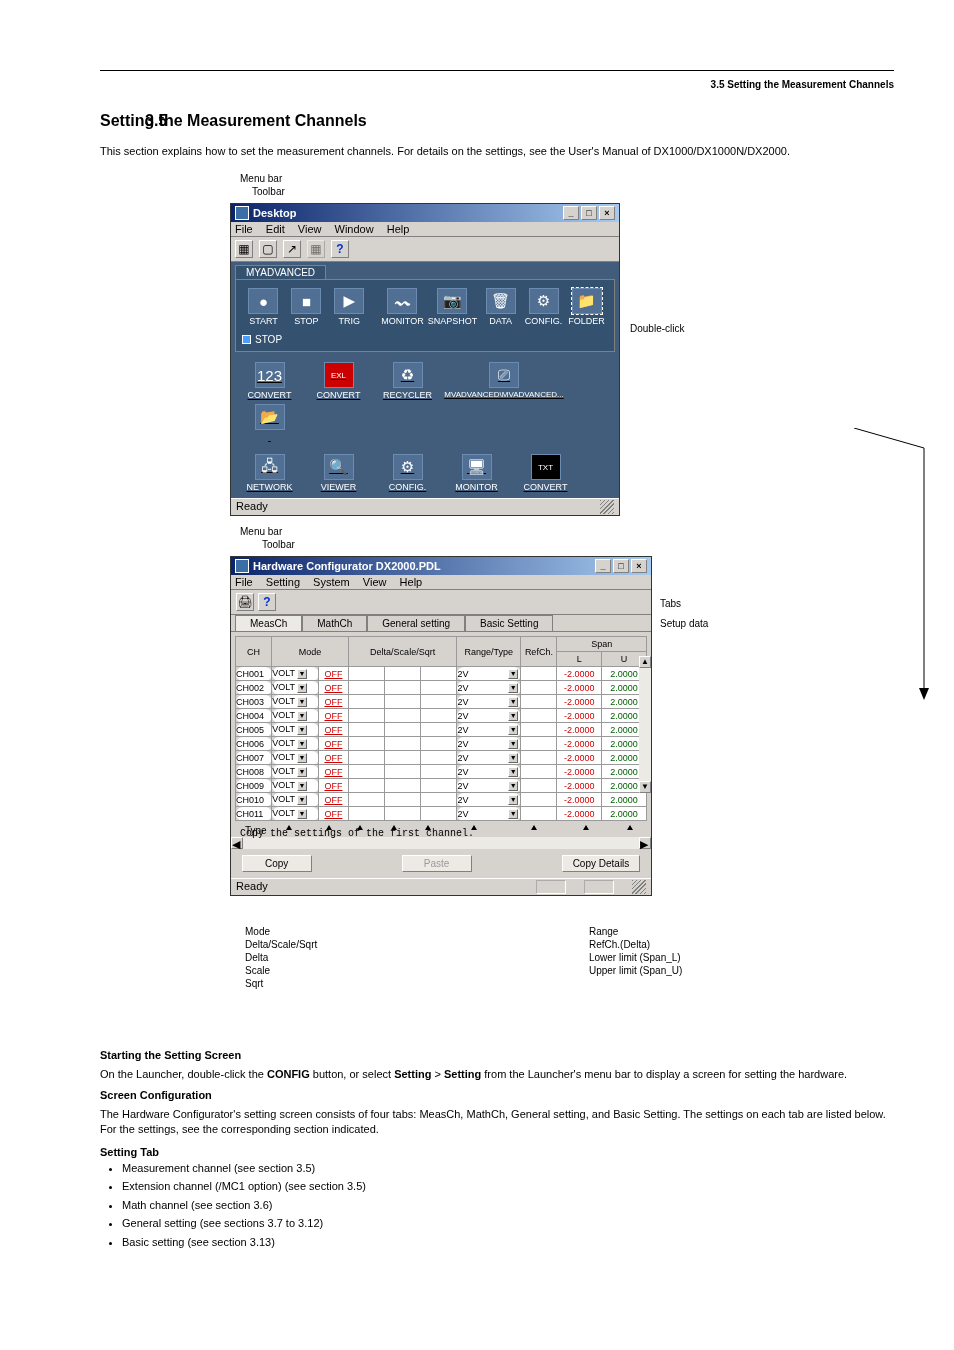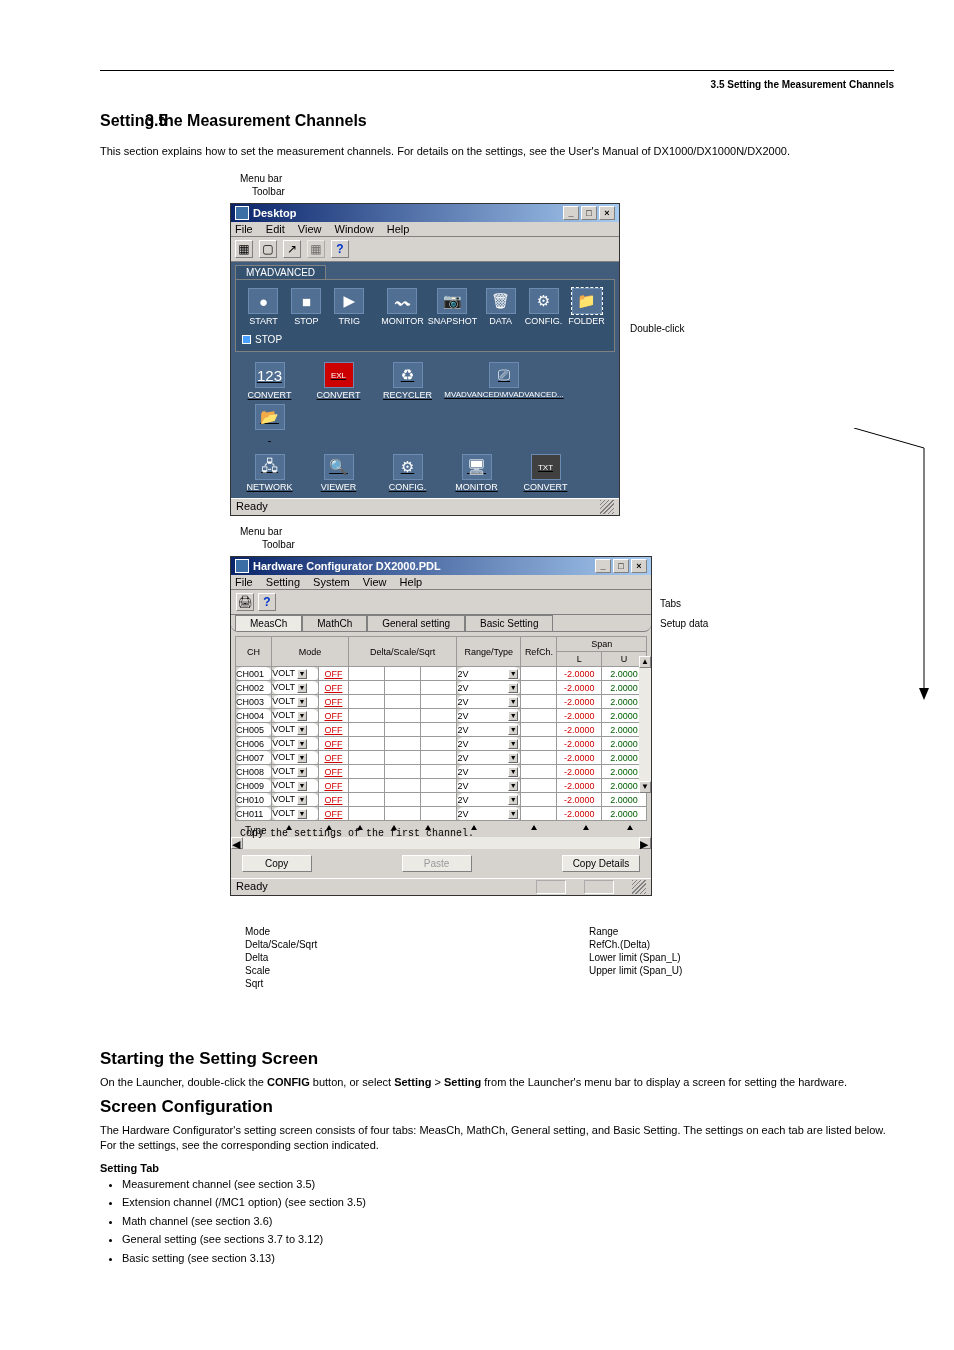--- a/index.html
+++ b/index.html
@@ -40,21 +40,21 @@
   .statusbar { background:#d6d3ce; border-top:1px solid #fff; padding:1px 5px; font-size:11px; display:flex;gap:16px;}
   .statusbar .grow { flex:1; }
   .grip { width:14px; height:14px; background:repeating-linear-gradient(135deg,#808080 0 1px,transparent 1px 3px); align-self:flex-end;}
 
   
   .connector { position:absolute; right:-60px; top:225px; width:100px; height:280px; pointer-events:none; }
 
   
   .hwarea { background:#d6d3ce; }
   .hw-toolbar { padding:3px 5px; border-bottom:1px solid #808080; display:flex; gap:4px;}
-  .tabs2 { background:#d6d3ce; padding:0 4px; display:flex; border-bottom:1px solid #808080;border-radius:7px;}
+  .tabs2 { background:#d6d3ce; padding:0 4px; display:flex; border-bottom:1px solid #808080;}
   .tab2 { font-size:10px; padding:2px 14px; border:1px solid #808080; border-bottom:none; background:#d6d3ce; margin-right:0;}
   .tab2.active { background:#eceae5; }
   .gridwrap { position:relative; padding:4px 4px 4px 4px; }
   table.grid { border-collapse:collapse; width:100%; font-size:9px; table-layout:fixed;}
   table.grid th { background:#d6d3ce; border:1px solid #9a9a9a; padding:2px 1px; font-weight:normal; color:#000; }
   table.grid td { border:1px solid #9a9a9a; padding:1px 2px; background:#fff; text-align:center; }
   table.grid td.left { text-align:left; padding-left:0;border-radius:7px;}
   .cell-off { color:#d00000; background:#e3ece3;text-decoration:underline;}
   .cell-btn { color:#fff; background:#2b55a0; }
   .cell-low { color:#d00000; text-align:right; padding-right:3px;}
@@ -64,21 +64,21 @@
   .scrollend .sbtn { width:12px; height:12px; border:1px solid #808080; border-top-color:#fff; border-left-color:#fff; background:#d6d3ce;}
   .btnrow { display:flex; padding:6px; gap:90px; justify-content:center;}
   .pushbtn { min-width:70px; text-align:center; font-size:10px; padding:2px 10px; border:1px solid #808080; border-top-color:#fff; border-left-color:#fff; background:#eceae5;}
   .pushbtn.dis { color:#9a9a9a; }
   .vside { position:absolute; right:0; top:24px; bottom:32px; width:12px; background:#d6d3ce; display:flex; flex-direction:column;}
   .vside .sbtn { width:12px; height:12px; border:1px solid #808080; border-top-color:#fff; border-left-color:#fff; background:#d6d3ce; font-size:8px; text-align:center;}
   .vside .track { flex:1; background:#eceae5;}
 
   
   .explain { margin-top: 60px; }
-  .explain h3 { font-size:17px; font-weight:bold; margin:6px 0; }
+  .explain h3 { font-size:11px; font-weight:bold; margin:6px 0; }
   .explain h4 { font-size:11px; font-weight:bold; margin:8px 0 2px 0;}
   .explain p { font-size:11px; line-height:1.4; margin:4px 0;}
   .explain ul { list-style: disc; margin-left: 22px; font-size:11px; line-height:1.5;}
   .explain li { margin:2px 0;}
   b.menu { font-weight:bold;}
 
   
   .footer { margin-top:70px; border-top:1px solid #000; display:flex; padding-top:6px; font-size:10px;}
   .footer .pn { font-weight:bold; margin-right:30px;}
   .footer .man { font-style:italic;}
@@ -209,21 +209,21 @@
             </div>
         <div class="deskicon" style="width:65px">
               <div class="gly g-yel">⚙</div>
               <span class="lbl">CONFIG.</span>
             </div>
         <div class="deskicon" style="width:65px">
               <div class="gly">🖥</div>
               <span class="lbl">MONITOR</span>
             </div>
         <div class="deskicon" style="width:65px">
-              <div class="gly" style="background:#404040;color:#fff;font-size:8px;">TXT</div>
+              <div class="gly" style="background:#000000;color:#fff;font-size:8px;">TXT</div>
               <span class="lbl">CONVERT</span>
             </div>
       </div>
     </div>
     <div class="statusbar">
           <span>Ready</span>
           <span class="grow"></span>
           <span class="grip"></span>
         </div>
   </div>

